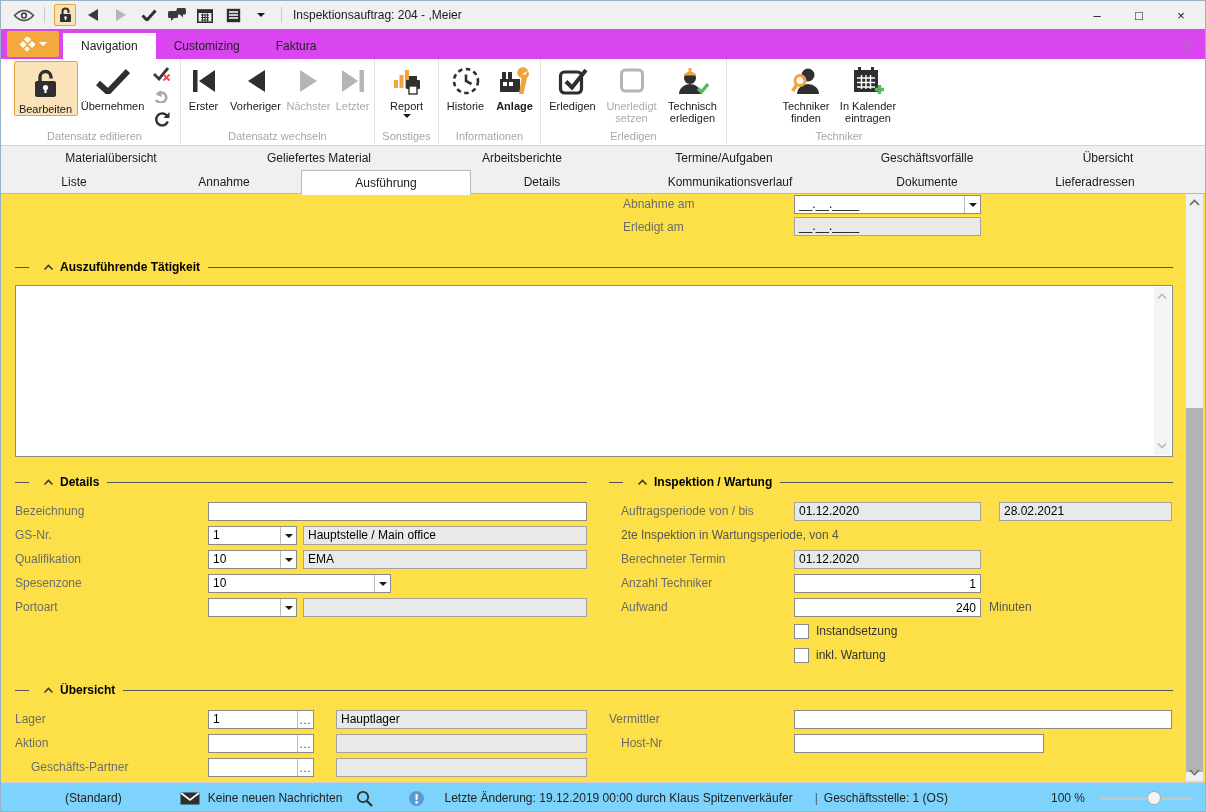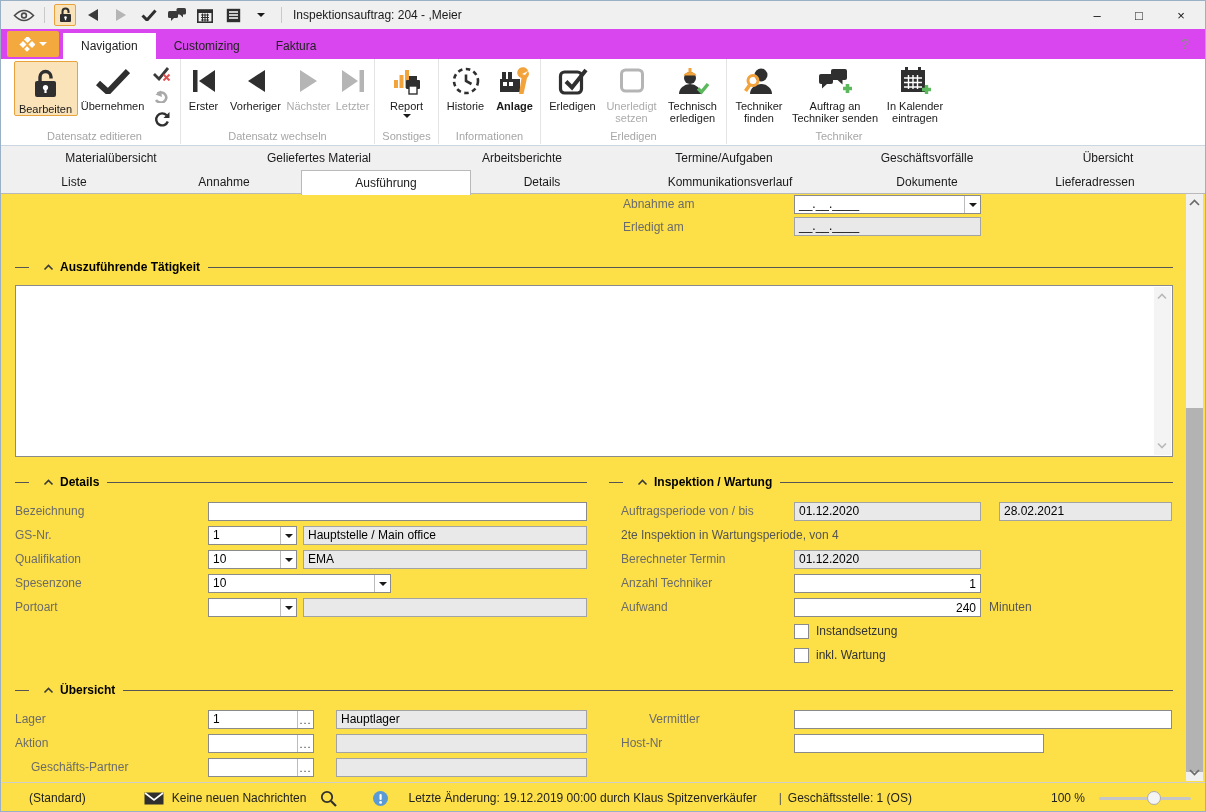--- a/index.html
+++ b/index.html
@@ -65,21 +65,21 @@
   .bigtext { position:absolute; left:14px; top:91px; width:1158px; height:172px; border:1px solid #8a8a8a; background:#fff; }
   .bigtext .inner-sb { position:absolute; right:1px; top:1px; bottom:1px; width:17px; background:#f4f4f4; }
   .sb-chev { position:absolute; left:3px; width:10px; height:7px; }
   .checkbox { position:absolute; width:15px; height:15px; border:1px solid #8a8a8a; background:#fff; }
   .cblabel { position:absolute; height:17px; line-height:17px; color:#333; font-size:12px; white-space:nowrap; }
   
   .vscroll { position:absolute; right:2px; top:193px; width:17px; height:587px; background:#f0f0f0; }
   .vscroll .thumb { position:absolute; left:0; width:17px; top:214px; height:364px; background:#b3b3b3; }
   .varrow { position:absolute; left:3px; width:11px; height:8px; }
   
-  .statusbar { position:absolute; left:0; top:781px; width:100%; height:31px; background:#fde047; border-top:1px solid #cfcfcf; display:flex; align-items:center; font-size:12px; color:#222; }
+  .statusbar { position:absolute; left:0; top:781px; width:100%; height:31px; background:#7dd3fc; border-top:1px solid #cfcfcf; display:flex; align-items:center; font-size:12px; color:#222;padding-left:36px; }
   .statusbar .item { white-space:nowrap; }
   .zoomwrap { position:absolute; right:14px; top:0; height:30px; display:flex; align-items:center; gap:14px; }
   .slider { position:relative; width:92px; height:14px; }
   .slider .track { position:absolute; left:0; right:0; top:6px; height:3px; background:#c6c6c6; border-radius:2px; }
   .slider .thumb { position:absolute; left:48px; top:0; width:14px; height:14px; background:#f4f4f4; border:1px solid #ababab; border-radius:50%; }
   svg { display:block; }
 </style>
 </head>
 <body>
 
@@ -334,32 +334,20 @@
         <span class="ic">
           <svg width="30" height="30">
               <circle cx="17" cy="9" r="6.5" fill="#2f2f2f"></circle>
               <path d="M6 28 a11 10 0 0 1 22 0 z" fill="#2f2f2f"></path>
               <circle cx="9" cy="14.5" r="5" fill="none" stroke="#f2a33c" stroke-width="3"></circle>
               <path d="M6 18.5 L1.5 25" stroke="#f2a33c" stroke-width="3.6"></path>
             </svg>
         </span>
         <span class="lb">Techniker finden</span>
       </div>
-      <div class="rbtn" style="width:94px;">
-        <span class="ic">
-          <svg width="34" height="30">
-              <rect x="1" y="8" width="14" height="10" rx="2" fill="#2f2f2f"></rect>
-              <path d="M4 17.5 v5 l5.5 -5 z" fill="#2f2f2f"></path>
-              <rect x="13" y="3" width="16" height="11" rx="2" fill="#2f2f2f"></rect>
-              <path d="M24.5 13.5 v5 l-5.5 -5 z" fill="#2f2f2f"></path>
-              <path d="M25 22.5 h9 M29.5 18 v9" stroke="#5cb85c" stroke-width="3.6"></path>
-            </svg>
-        </span>
-        <span class="lb">Auftrag an Techniker senden</span>
-      </div>
       <div class="rbtn" style="width:66px;">
         <span class="ic">
           <svg width="32" height="30">
               <rect x="2" y="4" width="24" height="22" fill="#2f2f2f"></rect>
               <rect x="6" y="1" width="3" height="5" fill="#2f2f2f"></rect>
               <rect x="19" y="1" width="3" height="5" fill="#2f2f2f"></rect>
               <path d="M5 12 h18 M5 16.5 h18 M5 21 h18 M9.5 9 v14 M14 9 v14 M18.5 9 v14" stroke="#fff" stroke-width="1.4"></path>
               <path d="M23 23.5 h9 M27.5 19 v9" stroke="#5cb85c" stroke-width="3.4"></path>
             </svg>
         </span>
@@ -530,21 +518,21 @@
     </div>
     <div class="txt gray" style="left:335px; top:540px; width:251px;"></div>
 
     <span class="flabel" style="left:14px; top:564px;margin-left:16px;">Geschäfts-Partner</span>
     <div class="combo" style="left:207px; top:564px; width:106px;">
       <span class="cval"></span>
       <span class="cbtn dots">...</span>
     </div>
     <div class="txt gray" style="left:335px; top:564px; width:251px;"></div>
 
-    <span class="flabel" style="left:648px; top:516px;">Vermittler</span>
+    <span class="flabel" style="left:608px; top:516px;">Vermittler</span>
     <input class="txt" style="left: 793px; top: 516px; width: 378px;" value="">
 
     <span class="flabel" style="left:620px; top:540px;">Host-Nr</span>
     <input class="txt" style="left: 793px; top: 540px; width: 250px;" value="">
   </div>
 
   <div class="vscroll">
     <span class="varrow" style="top:5px;">
         <svg width="11" height="8">
           <path d="M1 6 L5.5 1.5 L10 6" stroke="#6b6b6b" stroke-width="1.7" fill="none"></path>

